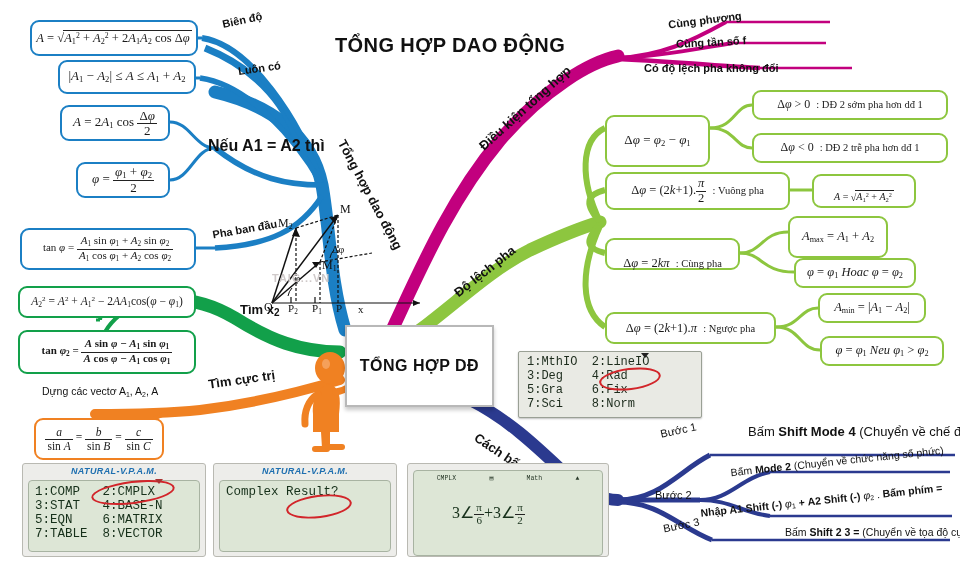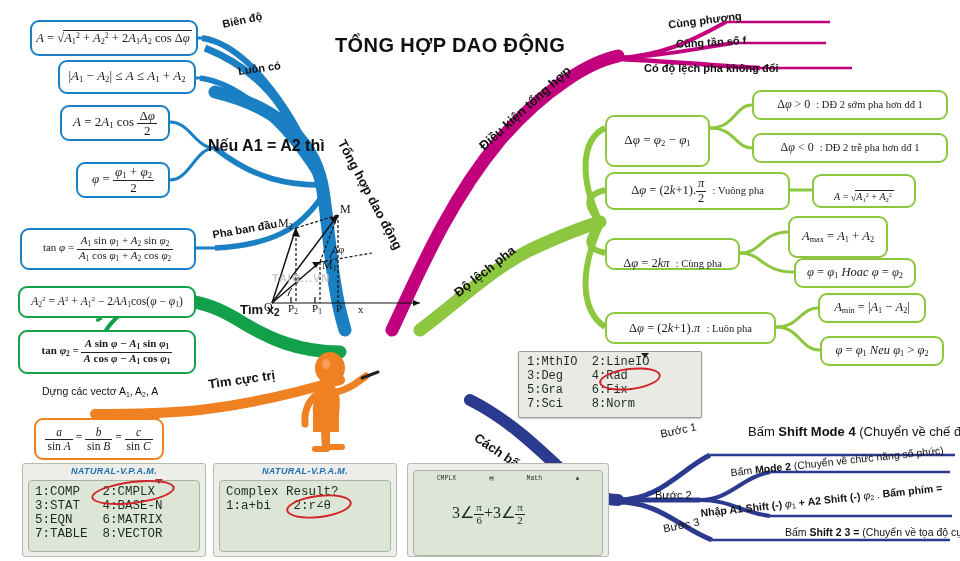--- a/index.html
+++ b/index.html
@@ -137,20 +137,23 @@
       <path d="M336,392 C348,390 358,382 366,376" stroke="#f08122" stroke-width="7" fill="none" stroke-linecap="round"></path>
       <line x1="362" y1="378" x2="378" y2="372" stroke="#222" stroke-width="3" stroke-linecap="round"></line>
       <path d="M318,394 C308,400 304,412 305,424" stroke="#f08122" stroke-width="7" fill="none" stroke-linecap="round"></path>
       <rect x="312" y="446" width="18" height="6" rx="3" fill="#f08122"></rect>
       <rect x="325" y="444" width="20" height="6" rx="3" fill="#f08122"></rect>
     </g>
   </svg>
 
   <div class="title" style="left:335px;top:34px;font-size:20px;">TỔNG HỢP DAO ĐỘNG</div>
 
+  <div class="center-box" style="left:345px;top:325px;width:145px;height:78px;">
+    <span style="font-size:16px;">TỔNG HỢP DĐ</span>
+  </div>
 
   <div class="node blue-node" style="left:30px;top:20px;width:168px;height:36px;">
     <span class="math" style="font-size:12.5px;">
       <i>A</i> = <span class="rad">√</span><span class="sqrt"><i>A</i><sub>1</sub><sup>2</sup> + <i>A</i><sub>2</sub><sup>2</sup> + 2<i>A</i><sub>1</sub><i>A</i><sub>2</sub> cos Δ<i>φ</i></span>
     </span>
   </div>
 
   <div class="node blue-node" style="left:58px;top:60px;width:138px;height:34px;">
     <span class="math" style="font-size:13px;">
       |<i>A</i><sub>1</sub> − <i>A</i><sub>2</sub>| ≤ <i>A</i> ≤ <i>A</i><sub>1</sub> + <i>A</i><sub>2</sub>
@@ -210,21 +213,21 @@
     <span class="math" style="font-size:12.5px;margin-top:18px;">Δ<i>φ</i> = 2<i>kπ</i> &nbsp;<span class="note" style="font-size:10.5px;">: Cùng pha</span></span>
   </div>
   <div class="node lime-node" style="left:788px;top:216px;width:100px;height:42px;">
     <span class="math" style="font-size:12.5px;"><i>A</i><sub>max</sub> = <i>A</i><sub>1</sub> + <i>A</i><sub>2</sub></span>
   </div>
   <div class="node lime-node" style="left:794px;top:258px;width:122px;height:30px;">
     <span class="math" style="font-size:12.5px;"><i>φ</i> = <i>φ</i><sub>1</sub> <i>Hoac</i> <i>φ</i> = <i>φ</i><sub>2</sub></span>
   </div>
 
   <div class="node lime-node" style="left:605px;top:312px;width:171px;height:32px;">
-    <span class="math" style="font-size:12.5px;">Δ<i>φ</i> = (2<i>k</i>+1).<i>π</i> &nbsp;<span class="note" style="font-size:10.5px;">: Luôn pha</span></span>
+    <span class="math" style="font-size:12.5px;">Δ<i>φ</i> = (2<i>k</i>+1).<i>π</i> &nbsp;<span class="note" style="font-size:10.5px;">: Ngược pha</span></span>
   </div>
   <div class="node lime-node" style="left:818px;top:293px;width:108px;height:30px;">
     <span class="math" style="font-size:12.5px;"><i>A</i><sub>min</sub> = |<i>A</i><sub>1</sub> − <i>A</i><sub>2</sub>|</span>
   </div>
   <div class="node lime-node" style="left:820px;top:336px;width:124px;height:30px;">
     <span class="math" style="font-size:12.5px;"><i>φ</i> = <i>φ</i><sub>1</sub> <i>Neu</i> <i>φ</i><sub>1</sub> &gt; <i>φ</i><sub>2</sub></span>
   </div>
 
   <div class="branch-lbl" style="left:240px;top:302px;font-size:13px;">Tìm x<sub style="font-size:10px;">2</sub></div>
   <div class="node green-node" style="left:18px;top:286px;width:178px;height:32px;">
@@ -291,21 +294,20 @@
       <div style="position:absolute;left:126px;top:-2px;width:0;height:0;
                   border-left:4px solid transparent;border-right:4px solid transparent;
                   border-top:5px solid #a33;"></div>
     </div>
   </div>
 
   <div class="calc" style="left:213px;top:463px;width:182px;height:92px;">
     <div class="brand">NATURAL-V.P.A.M.</div>
     <div class="lcd" style="font-size:12.5px;height:62px;">
       <div class="lcd-row">Complex Result?</div>
-      <div class="lcd-row">1:a+bi   2:r∠θ</div>
       <div class="ellipse" style="left:66px;top:14px;width:62px;height:19px;"></div>
     </div>
   </div>
 
   <div class="calc" style="left:407px;top:463px;width:200px;height:92px;">
     <div class="lcd" style="height:76px;margin-top:6px;font-size:13px;">
       <div style="display:flex;justify-content:space-around;font-size:6.5px;color:#2a3a2a;">
         <span>CMPLX</span>
         <span>▤</span>
         <span>Math</span>

